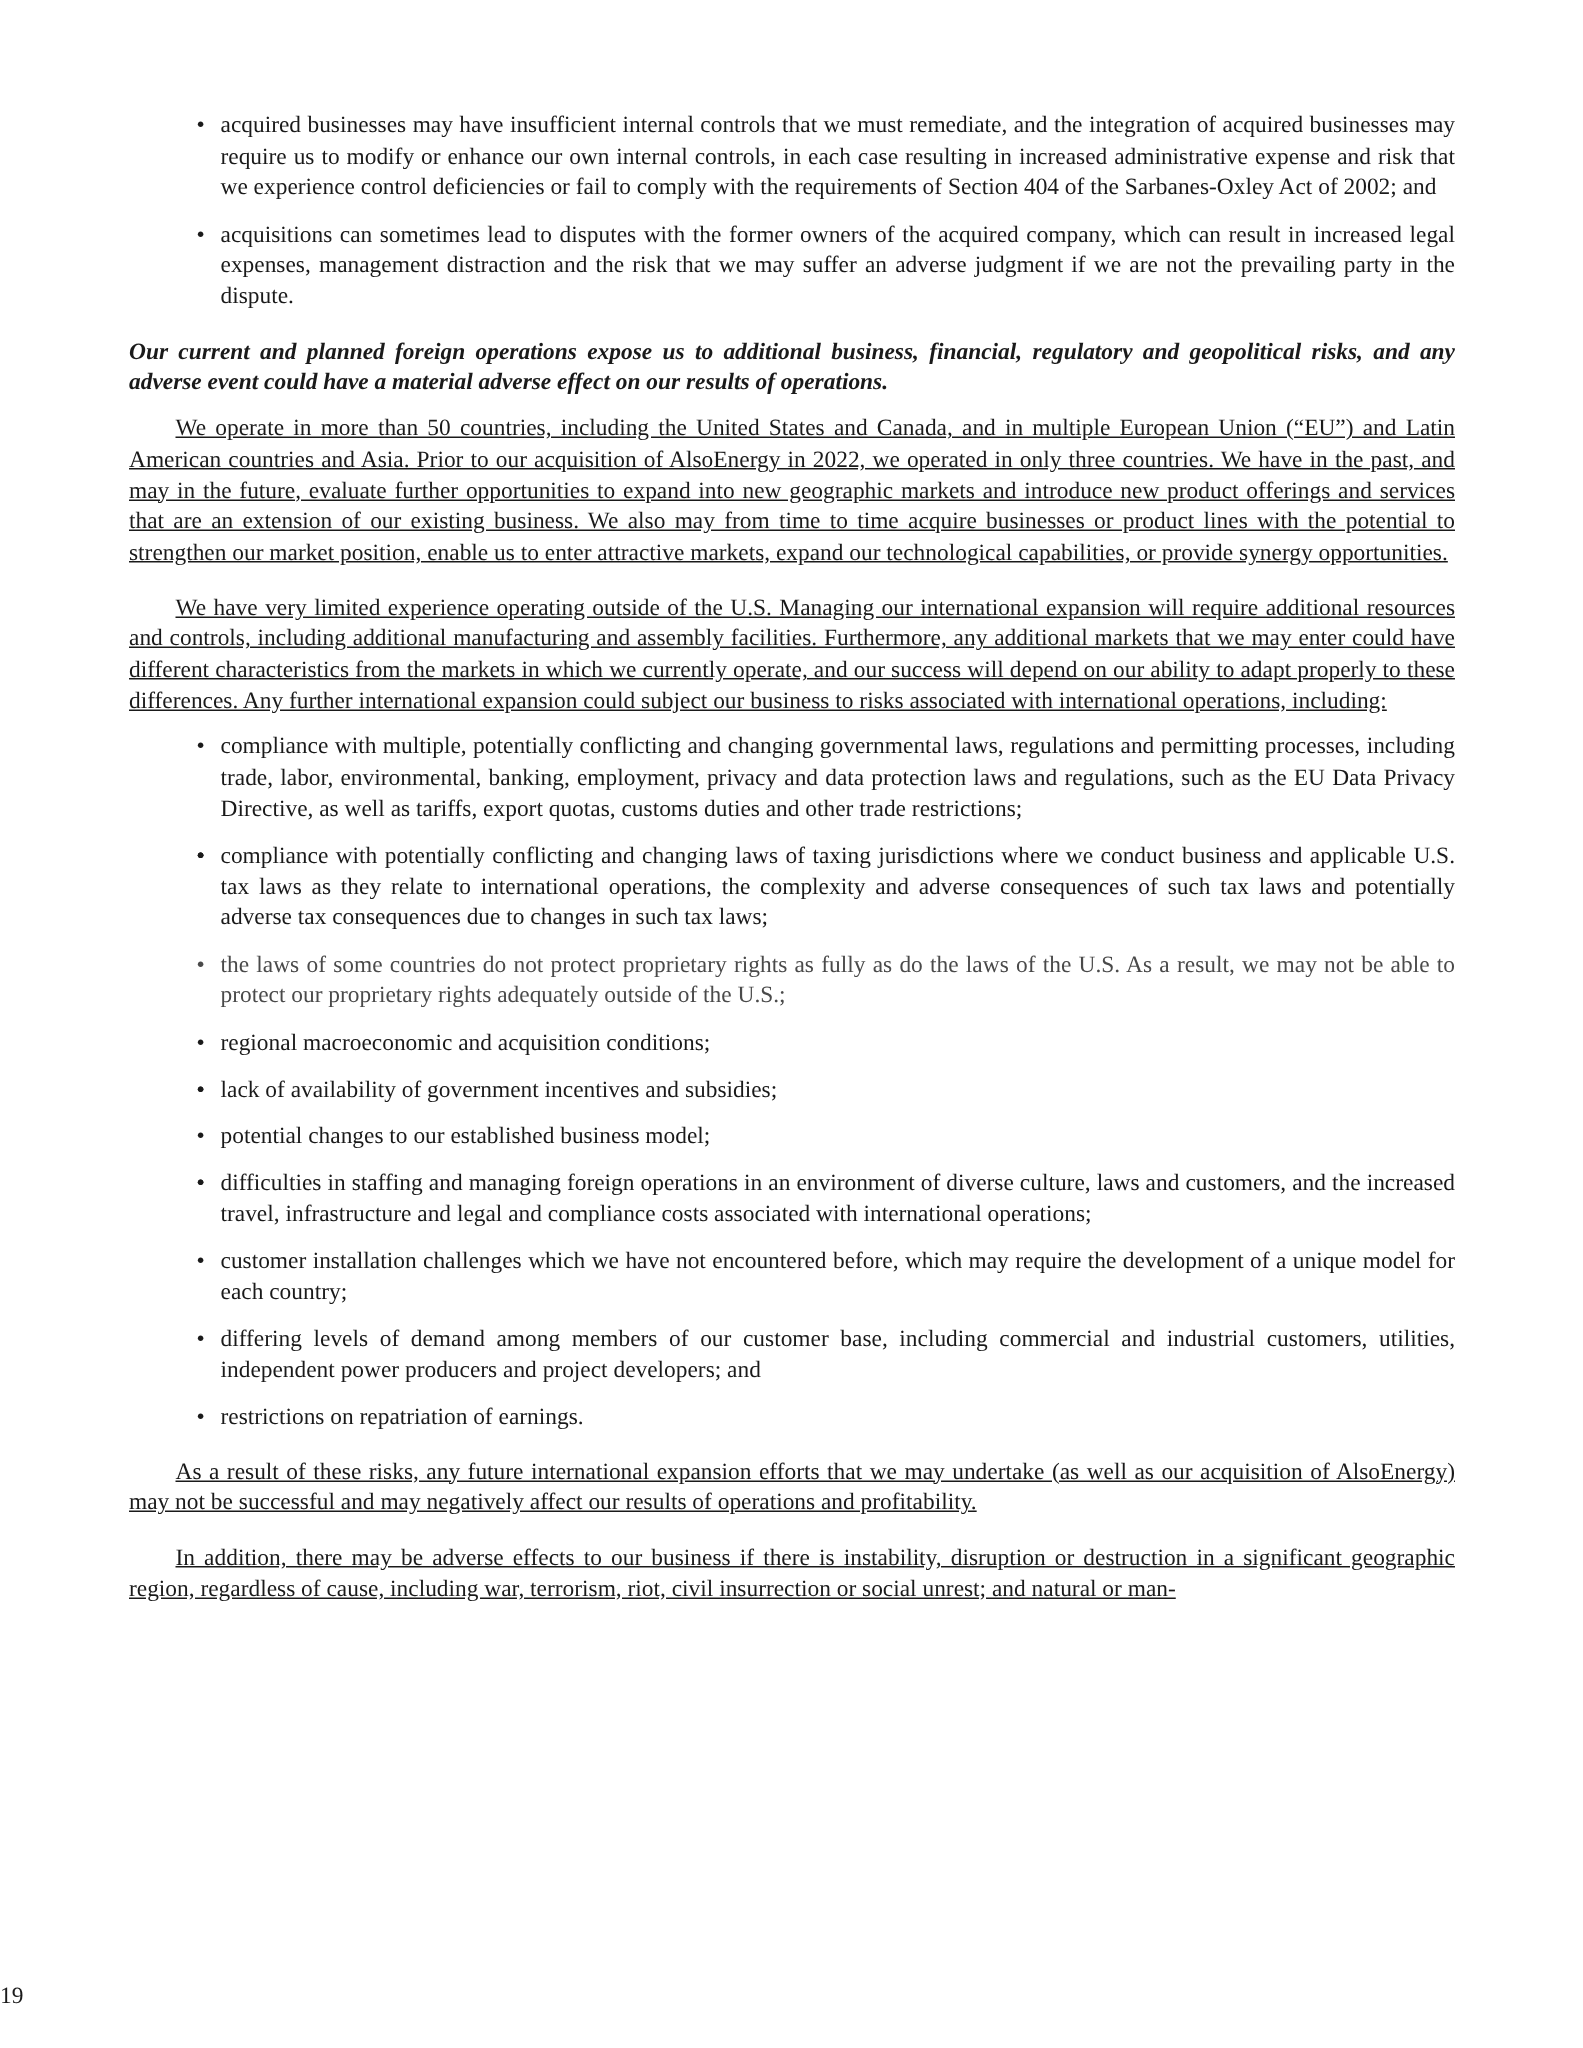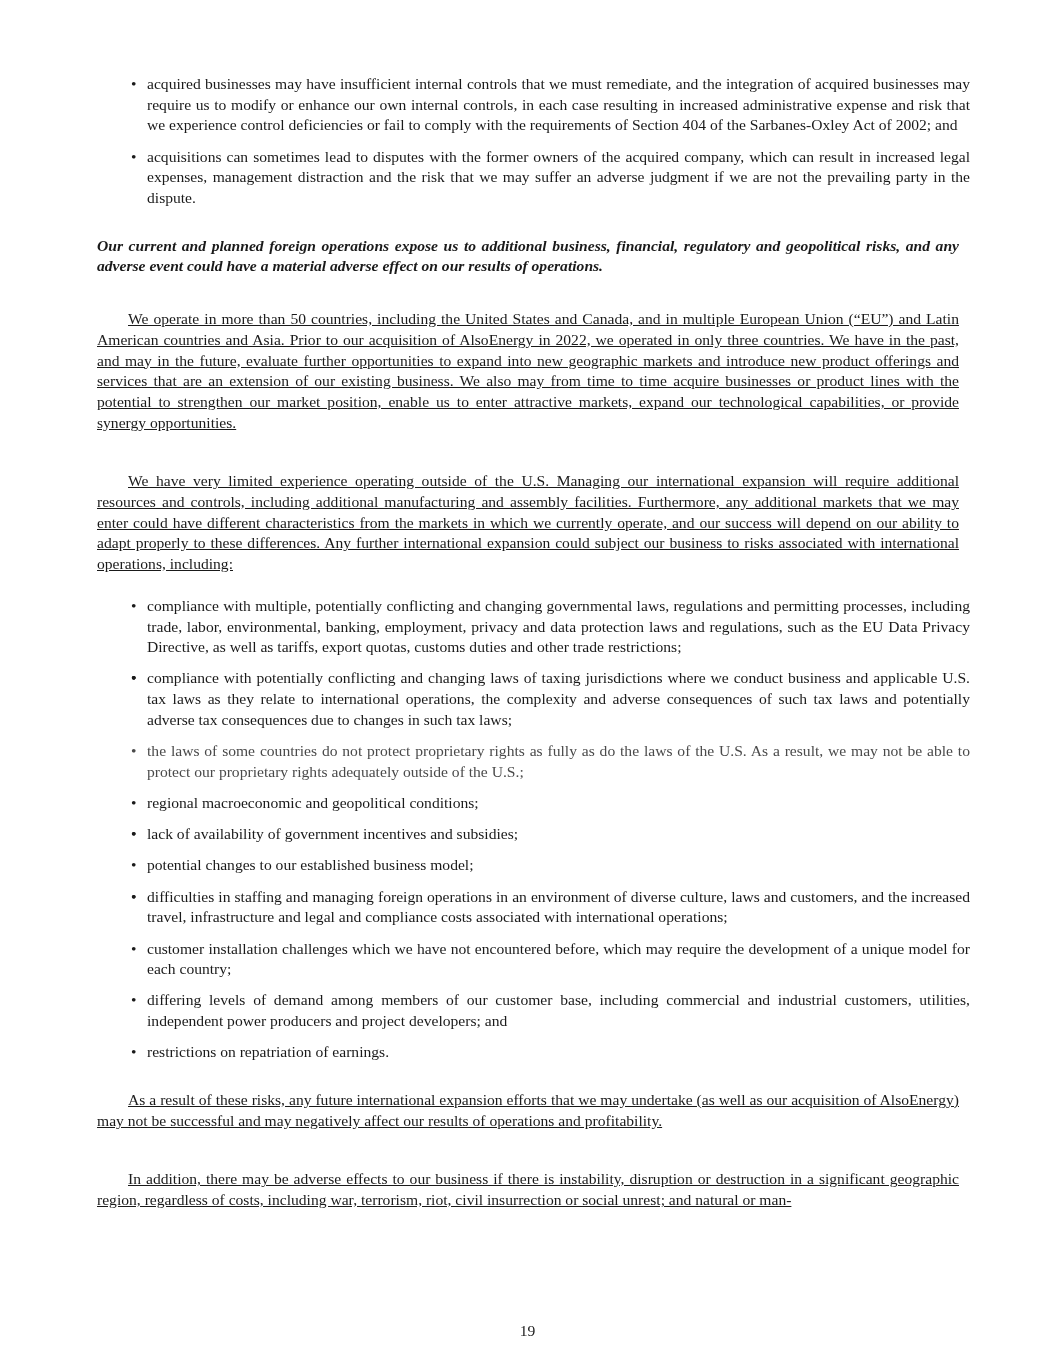--- a/index.html
+++ b/index.html
@@ -12,21 +12,21 @@
     color: #1a1a1a;
   }
   .page {
     position: absolute;
     left: 86px;
     top: 74px;
     width: 884px;
     font-size: 15.6px;
     line-height: 20.7px;
   }
-  p { margin: 11px; text-align: justify; }
+  p { margin: 0; text-align: justify; }
   .para { text-indent: 31px; text-decoration: underline; }
   .bullets { list-style: none; margin: 0; padding: 0; }
   .bullets li {
     position: relative;
     padding-left: 61px;
     text-align: justify;
   }
   .bullets li .dot {
     position: absolute;
     left: 45px;
@@ -39,21 +39,20 @@
     text-align: justify;
   }
   .gray { color: #4a4a4a; }
   .gap-s { height: 10px; }
   .gap-m { height: 16px; }
   .page-number {
     position: absolute;
     top: 1322px;
     left: 0;
     width: 1055px;
-    text-align: center;
     font-size: 15.6px;
   }
 </style>
 </head>
 <body>
 
 <div class="page">
 
   <ul class="bullets">
     <li><span class="dot">•</span><span>acquired businesses may have insufficient internal controls that we must remediate, and the integration of acquired businesses may require us to modify or enhance our own internal controls, in each case resulting in increased administrative expense and risk that we experience control deficiencies or fail to comply with the requirements of Section 404 of the Sarbanes-Oxley Act of 2002; and</span></li>
@@ -73,33 +72,33 @@
   <p class="para">We have very limited experience operating outside of the U.S. Managing our international expansion will require additional resources and controls, including additional manufacturing and assembly facilities. Furthermore, any additional markets that we may enter could have different characteristics from the markets in which we currently operate, and our success will depend on our ability to adapt properly to these differences. Any further international expansion could subject our business to risks associated with international operations, including:</p>
 
   <div class="gap-s"></div>
 
   <ul class="bullets">
     <li><span class="dot">•</span><span>compliance with multiple, potentially conflicting and changing governmental laws, regulations and permitting processes, including trade, labor, environmental, banking, employment, privacy and data protection laws and regulations, such as the EU Data Privacy Directive, as well as tariffs, export quotas, customs duties and other trade restrictions;</span></li>
     <li><span class="dot">•</span></li>
     <li><span class="dot">•</span></li>
     <li><span class="dot">•</span><span>compliance with potentially conflicting and changing laws of taxing jurisdictions where we conduct business and applicable U.S. tax laws as they relate to international operations, the complexity and adverse consequences of such tax laws and potentially adverse tax consequences due to changes in such tax laws;</span></li>
     <li class="gray"><span class="dot">•</span><span>the laws of some countries do not protect proprietary rights as fully as do the laws of the U.S. As a result, we may not be able to protect our proprietary rights adequately outside of the U.S.;</span></li>
-    <li><span class="dot">•</span><span>regional macroeconomic and geopolitical conditions;</span></li>
+    <li><span class="dot">•</span><span>regional macroeconomic and acquisition conditions;</span></li>
     <li><span class="dot">•</span></li>
     <li><span class="dot">•</span><span>lack of availability of government incentives and subsidies;</span></li>
     <li><span class="dot">•</span><span>potential changes to our established business model;</span></li>
     <li><span class="dot">•</span></li>
     <li><span class="dot">•</span><span>difficulties in staffing and managing foreign operations in an environment of diverse culture, laws and customers, and the increased travel, infrastructure and legal and compliance costs associated with international operations;</span></li>
     <li><span class="dot">•</span><span>customer installation challenges which we have not encountered before, which may require the development of a unique model for each country;</span></li>
     <li><span class="dot">•</span><span>differing levels of demand among members of our customer base, including commercial and industrial customers, utilities, independent power producers and project developers; and</span></li>
     <li><span class="dot">•</span><span>restrictions on repatriation of earnings.</span></li>
   </ul>
 
   <div class="gap-m"></div>
 
   <p class="para">As a result of these risks, any future international expansion efforts that we may undertake (as well as our acquisition of AlsoEnergy) may not be successful and may negatively affect our results of operations and profitability.</p>
 
   <div class="gap-m"></div>
 
-  <p class="para">In addition, there may be adverse effects to our business if there is instability, disruption or destruction in a significant geographic region, regardless of costs, including war, terrorism, riot, civil insurrection or social unrest; and natural or man-</p>
+  <p class="para">In addition, there may be adverse effects to our business if there is instability, disruption or destruction in a significant geographic region, regardless of cause, including war, terrorism, riot, civil insurrection or social unrest; and natural or man-</p>
 </div>
 
 <div class="page-number">19</div>
 
 </body></html>

